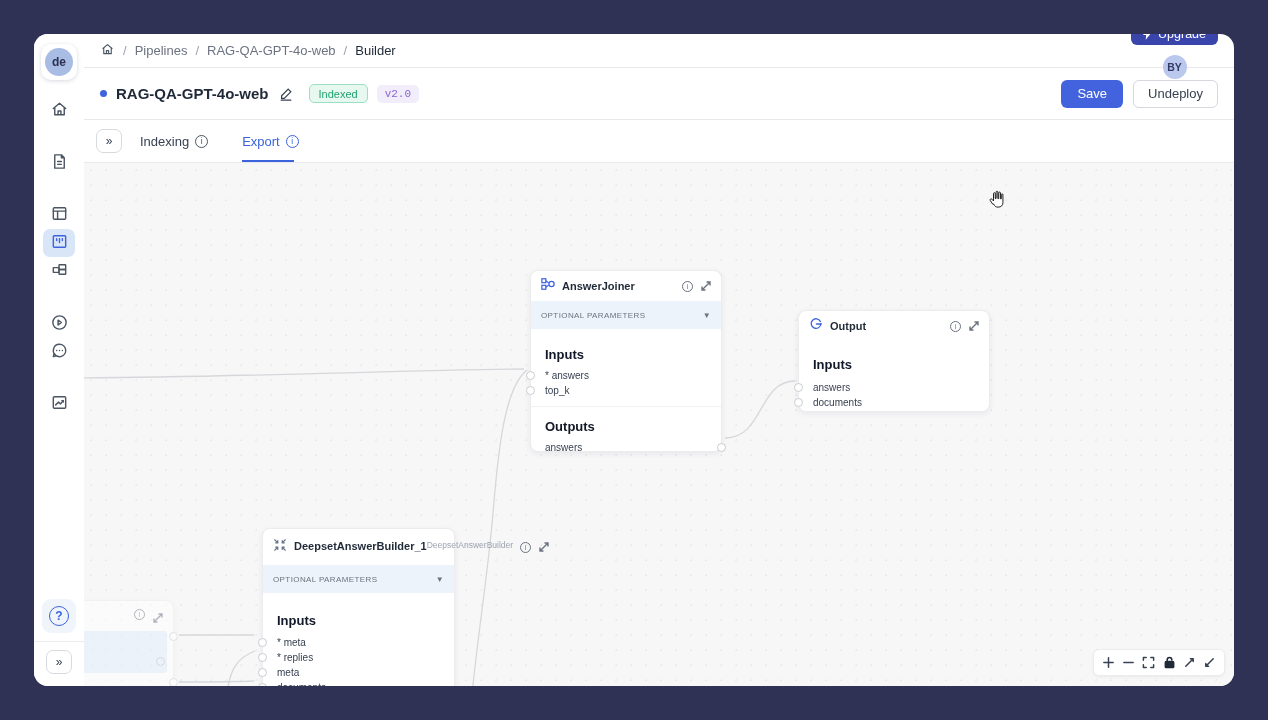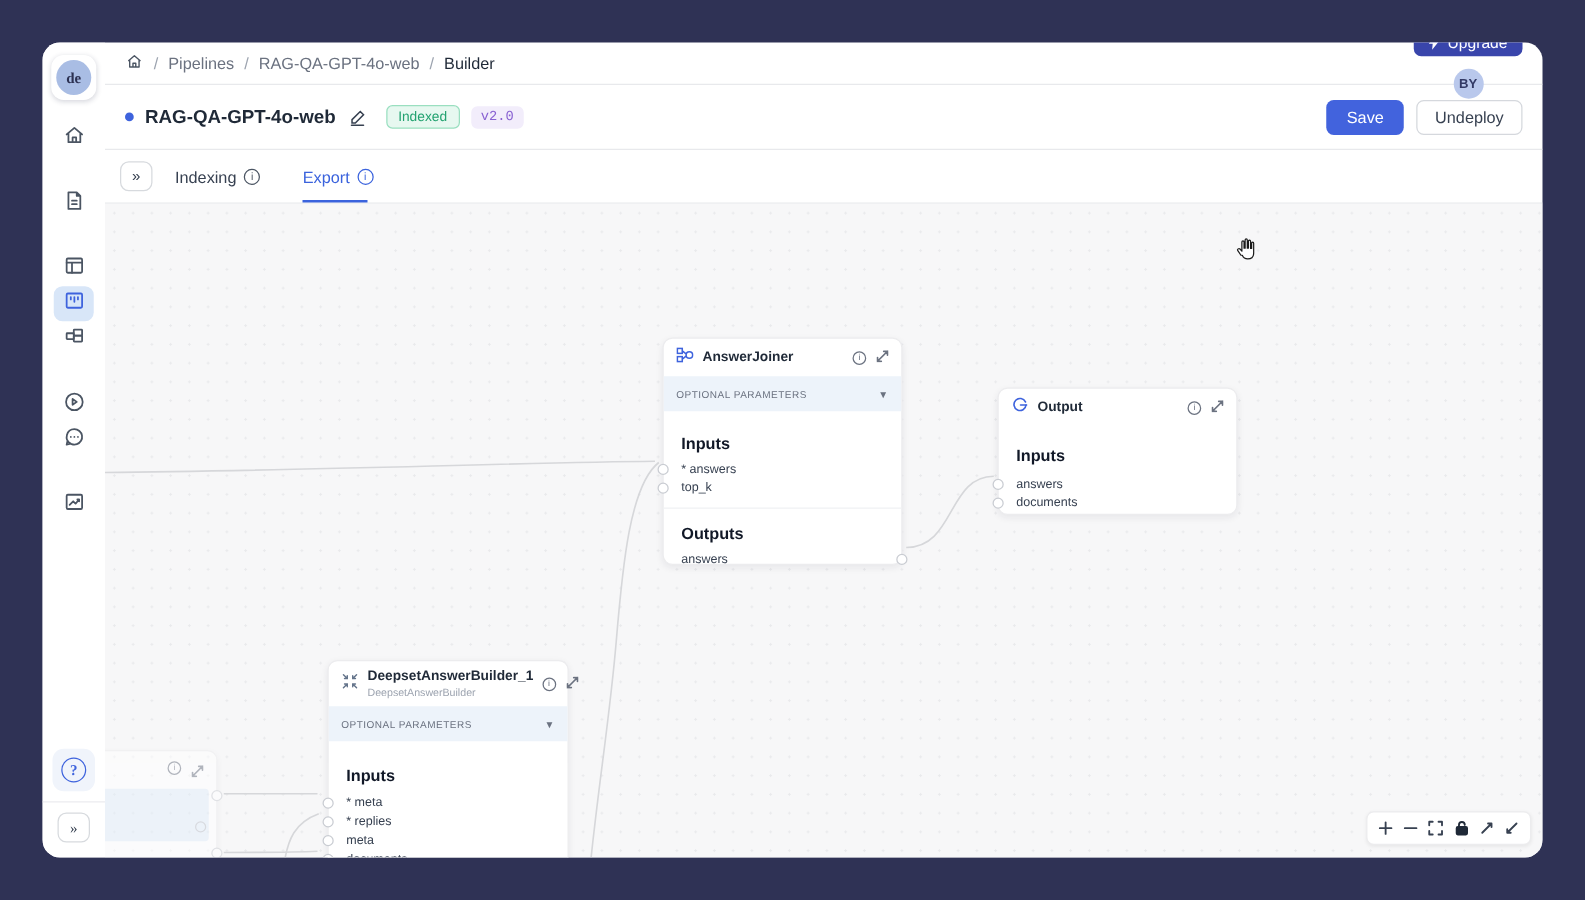--- a/index.html
+++ b/index.html
@@ -4,21 +4,21 @@
 <style>
   * { margin:0; padding:0; box-sizing:border-box; }
   html,body { width:1268px; height:720px; }
   body { background:#2f3255; font-family:"Liberation Sans", sans-serif; overflow:hidden; position:relative; }
 
   .window { position:absolute; left:34px; top:34px; width:1200px; height:652px;
             background:#ffffff; border-radius:14px; overflow:hidden; }
 
   
   .sidebar { position:absolute; left:0; top:0; width:50px; height:652px; background:#fff;
-             display:flex; flex-direction:column; align-items:center;font-family:Liberation Serif, serif; }
+             display:flex; flex-direction:column; align-items:center; }
   .logo-tile { margin-top:10px; width:36px; height:36px; border-radius:10px; background:#fff;
                box-shadow:0 1px 4px rgba(40,45,80,.18); display:flex; align-items:center; justify-content:center; }
   .logo-circle { width:28px; height:28px; border-radius:50%; background:#a9bde4; color:#2c3152;
                  font-size:12px; font-weight:bold; display:flex; align-items:center; justify-content:center; }
   .side-icon { width:32px; height:28px; display:flex; align-items:center; justify-content:center;
                border-radius:7px; cursor:pointer; }
   .side-icon svg { width:19px; height:19px; stroke:#4b5563; fill:none; stroke-width:1.5;
                    stroke-linecap:round; stroke-linejoin:round; }
   .side-icon.active { background:#d8e6f8; }
   .side-icon.active svg { stroke:#3e63dd; }
@@ -331,21 +331,21 @@
         </div>
       </div>
 
       <div class="node" style="left:178px; top:365px; height:200px; width:193px;">
         <div class="nhead" style="height:36px; align-items:center;">
           <span class="node-icon">
             <svg viewBox="0 0 16 16" stroke="#64748b" fill="none" stroke-width="1.3" stroke-linecap="round">
                 <path d="M2 2l3.5 3.5 M5.5 3v2.5H3 M14 2l-3.5 3.5 M10.5 3v2.5H13 M2 14l3.5-3.5 M3 10.5h2.5V13 M14 14l-3.5-3.5 M13 10.5h-2.5V13"></path>
               </svg>
           </span>
-          <span style="display:flex; flex-direction:column; line-height:1.25;">
+          <span style="display:flex; flex-direction:row; line-height:1.25;">
             <span class="ntitle">DeepsetAnswerBuilder_1</span>
             <span class="nsub">DeepsetAnswerBuilder</span>
           </span>
           <div class="nhead-icons">
             <span class="mini-info">i</span>
             <span class="mini-expand"><svg viewBox="0 0 10 10">
                   <path d="M1 9 9 1 M6 1h3v3 M4 9H1V6"></path>
                 </svg></span>
           </div>
         </div>

